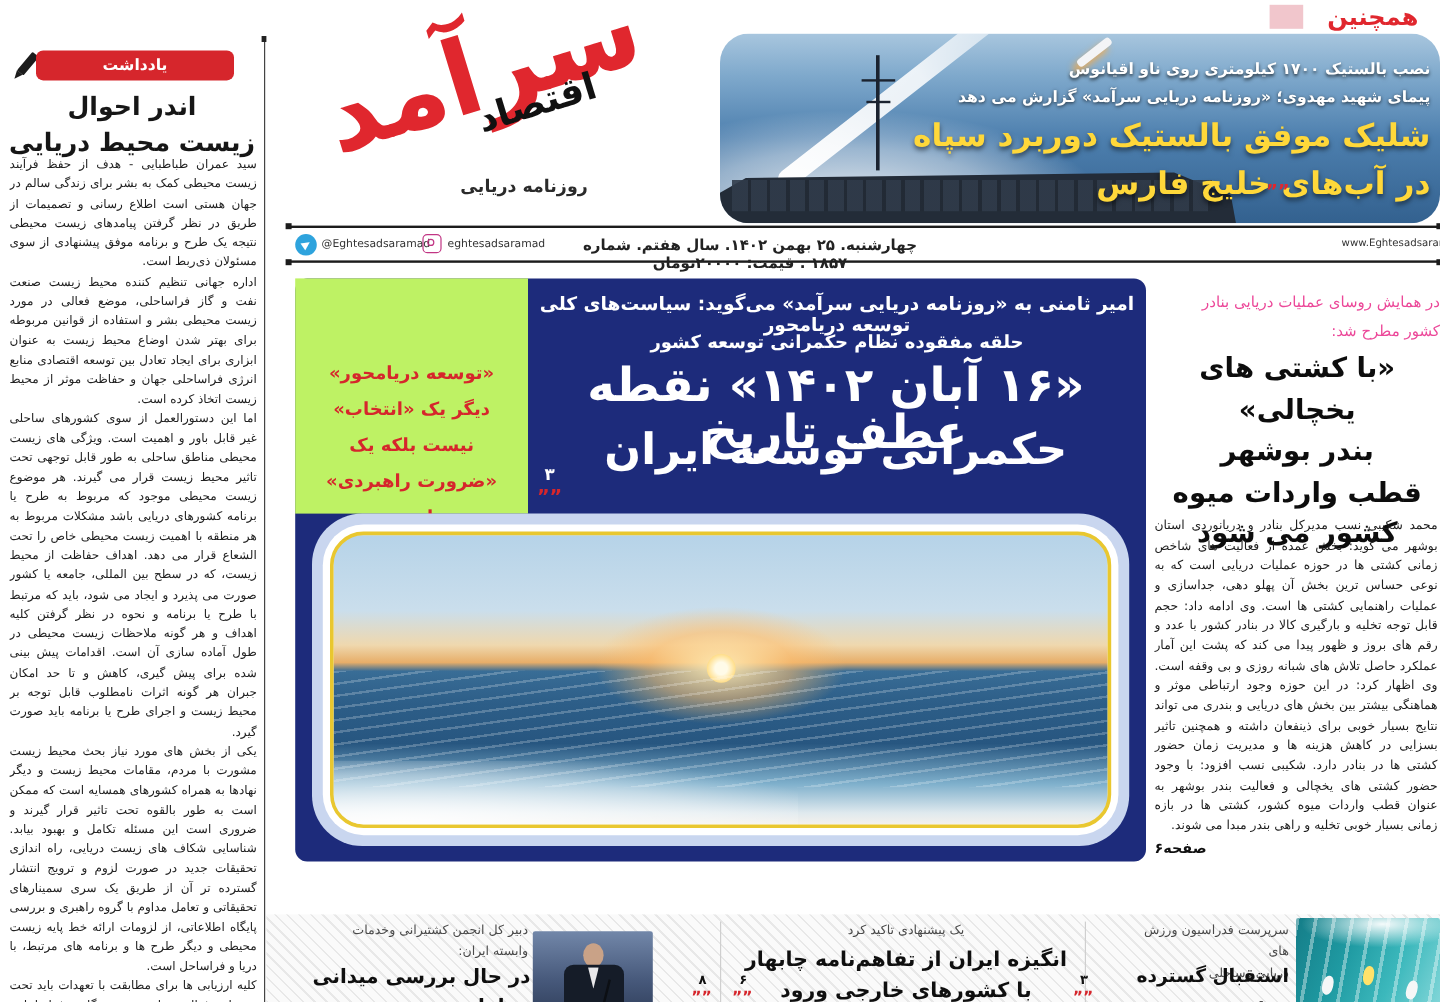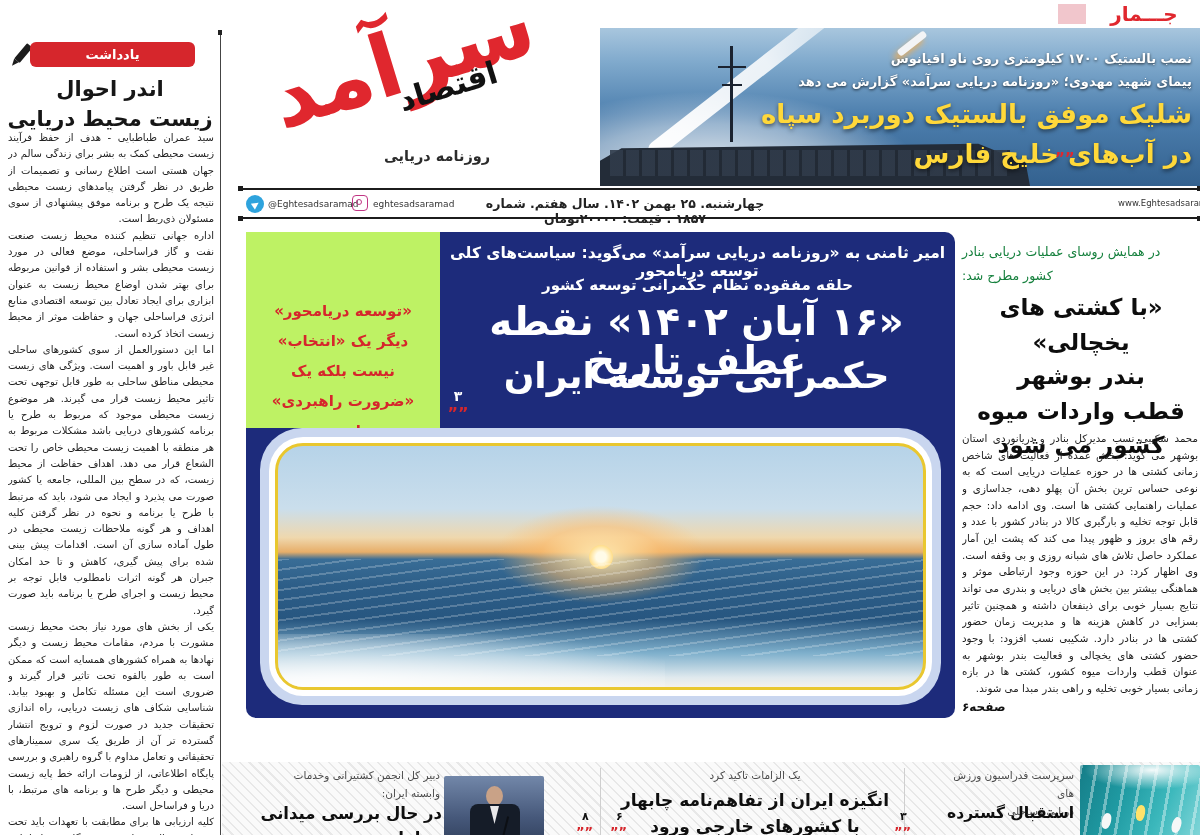--- a/index.html
+++ b/index.html
@@ -34,20 +34,21 @@
     color:#2b2b2b; font-size:14.5px; font-weight:bold; }
 
   
   #site-logo { left:1092px; top:2px; width:104px; height:24px; color:#e0272e;
     font-size:20px; font-weight:bold; text-align:center; letter-spacing:1px; }
   #site-logo-box { left:1058px; top:4px; width:28px; height:20px; background:#f1c6cc; }
   #top-photo { left:600px; top:28px; width:600px; height:158px; overflow:hidden;
     background:
       radial-gradient(ellipse 300px 120px at 18% 95%, rgba(255,255,255,.95), rgba(255,255,255,.45) 45%, rgba(255,255,255,0) 72%),
       linear-gradient(180deg,#a8c6de 0%, #7fa9cc 22%, #4d7fae 55%, #33618f 100%);
+    border-radius: 24px;
   }
   #smoke-trail { position:absolute; left:50px; top:118px; width:330px; height:16px;
     transform:rotate(-38deg); transform-origin:left center; border-radius:8px;
     background:linear-gradient(90deg, rgba(255,255,255,.98) 0%, rgba(255,255,255,.85) 45%, rgba(255,255,255,.25) 85%, rgba(255,255,255,0) 100%); }
   #missile { position:absolute; left:295px; top:12px; width:34px; height:7px; transform:rotate(-38deg);
     background:#f3f4f6; border-radius:3px; box-shadow:-6px 2px 6px rgba(255,170,60,.8); }
   #ship-hull { position:absolute; left:0; bottom:0; width:430px; height:46px; background:#232c38;
     clip-path:polygon(0 100%, 0 45%, 5% 18%, 88% 8%, 99% 50%, 100% 100%); }
   #ship-boxes { position:absolute; left:10px; bottom:10px; width:400px; height:26px;
     background:repeating-linear-gradient(90deg,#303b4a 0 13px, #222a35 13px 16px); opacity:.9; }
@@ -105,22 +106,22 @@
   }
   #sun { position:absolute; left:calc(50% - 12px); top:41%; width:24px; height:24px; border-radius:50%;
     background:radial-gradient(circle,#fffbe8 0 30%, #ffde8a 70%, rgba(255,222,138,0) 100%); }
   #waves { position:absolute; left:0; right:0; top:47%; height:40%;
     background:repeating-linear-gradient(172deg, rgba(255,255,255,.22) 0 2px, rgba(255,255,255,0) 2px 10px); }
   #foam { position:absolute; left:0; bottom:0; width:60%; height:22%;
     background:radial-gradient(ellipse at 15% 100%, rgba(255,255,255,.95), rgba(255,255,255,.4) 55%, rgba(255,255,255,0) 80%); }
 
   
   #ports-col { left:962px; top:232px; width:238px; height:486px; }
-  #ports-kicker { position:absolute; left:0; right:0; top:8px; text-align:left;
-    color:#15803d; font-size:12.5px; line-height:1.9; white-space:pre-line; }
+  #ports-kicker { position:absolute; left:0; right:0; top:8px; text-align:right;
+    color:#ec4899; font-size:12.5px; line-height:1.9; white-space:pre-line; }
   #ports-headline { position:absolute; left:0; right:0; top:58px; text-align:center;
     color:#0d0d0d; font-size:23px; font-weight:bold; line-height:1.5; white-space:pre-line; }
   #ports-body { position:absolute; left:0; right:2px; top:198px; height:268px; overflow:hidden;
     font-size:10.3px; line-height:1.62; color:#1c1c1c; text-align:justify; }
   #ports-pageref { position:absolute; left:0; top:468px; font-size:12px; font-weight:bold; color:#111; direction:rtl; }
 
   
   #bottom-strip { left:222px; top:762px; width:978px; height:73px; overflow:visible;
     background:repeating-linear-gradient(45deg,#e8e8e8 0 1.5px, #fafafa 1.5px 7px); }
   .bstory { position:absolute; top:0; height:90px; }
@@ -165,21 +166,21 @@
 یکی از بخش های مورد نیاز بحث محیط زیست مشورت با مردم، مقامات محیط زیست و دیگر نهادها به همراه کشورهای همسایه است که ممکن است به طور بالقوه تحت تاثیر قرار گیرند و ضروری است این مسئله تکامل و بهبود بیابد. شناسایی شکاف های زیست دریایی، راه اندازی تحقیقات جدید در صورت لزوم و ترویج انتشار گسترده تر آن از طریق یک سری سمینارهای تحقیقاتی و تعامل مداوم با گروه راهبری و بررسی پایگاه اطلاعاتی، از لزومات ارائه خط پایه زیست محیطی و دیگر طرح ها و برنامه های مرتبط، با دریا و فراساحل است.
 کلیه ارزیابی ها برای مطابقت با تعهدات باید تحت مقررات فعالیت های نفتی و گازی فراساحلی، حفاظت از زیستگاه ها انجام شوند. فرآیند مشاوره زیست محیطی باید به گونه ای طراحی شده باشد که با راهنمایی و اصول مشاوره برای درگیر کردن ذینفعان در هنگام توسعه سیاست و قانون سازگار باشد. دستورالعمل نمی تواند هیچ مبنای قانونی نداشته باشد بنابراین زمانی که الزامات مشاوره اجباری در قانون تعیین شده است، یا الزامات دیگری که ممکن است مشاوره را تحت تاثیر قرار دهد، این الزامات باید رعایت شوند. هدف از برنامه ریزی و هدف</div>
 
   <div class="abs" id="masthead">
     <div id="mast-main">سرآمد</div>
     <div id="mast-sub">اقتصاد</div>
     <div id="mast-tagline">روزنامه دریایی</div>
   </div>
 
   <div class="abs" id="site-logo-box"></div>
-  <div class="abs" id="site-logo">جـــمار</div>
+  <div class="abs" id="site-logo">همچنین</div>
 
   <div class="abs" id="top-photo">
     <div id="smoke-trail"></div>
     <div id="missile"></div>
     <div id="ship-hull"></div>
     <div id="ship-boxes"></div>
     <div id="ship-mast"></div>
     <div id="ship-mast-bar1"></div>
     <div id="ship-mast-bar2"></div>
     <div id="top-kicker">نصب بالستیک ۱۷۰۰ کیلومتری روی ناو اقیانوس
@@ -253,21 +254,21 @@
         <div class="head"></div>
           <div class="body"></div>
           <div class="shirt"></div>
           <div class="mic"></div>
       </div>
       <div class="b-num" style="left:334px; top:48px;">۸</div>
       <div class="b-marks" style="left:328px; top:62px;">””</div>
     </div>
 
     <div class="bstory" style="left:388px; width:290px;">
-      <div class="b-kicker" style="left:0; width:100%; top:5px; text-align:center;">یک الزامات تاکید کرد</div>
+      <div class="b-kicker" style="left:0; width:100%; top:5px; text-align:center;">یک پیشنهادی تاکید کرد</div>
       <div class="b-headline" style="left:0; width:100%; top:26px; text-align:center; font-size:17px;">انگیزه ایران از تفاهم‌نامه چابهار
 با کشورهای خارجی ورود
 به زنجیره‌های تامین جهانی است</div>
       <div class="b-num" style="left:6px; top:48px;">۶</div>
       <div class="b-marks" style="left:0; top:62px;">””</div>
     </div>
 
     <div class="bstory" style="left:668px; width:310px;">
       <div class="b-kicker" style="left:52px; width:132px; top:5px;">سرپرست فدراسیون ورزش های
 دریایی وساحلی</div>

